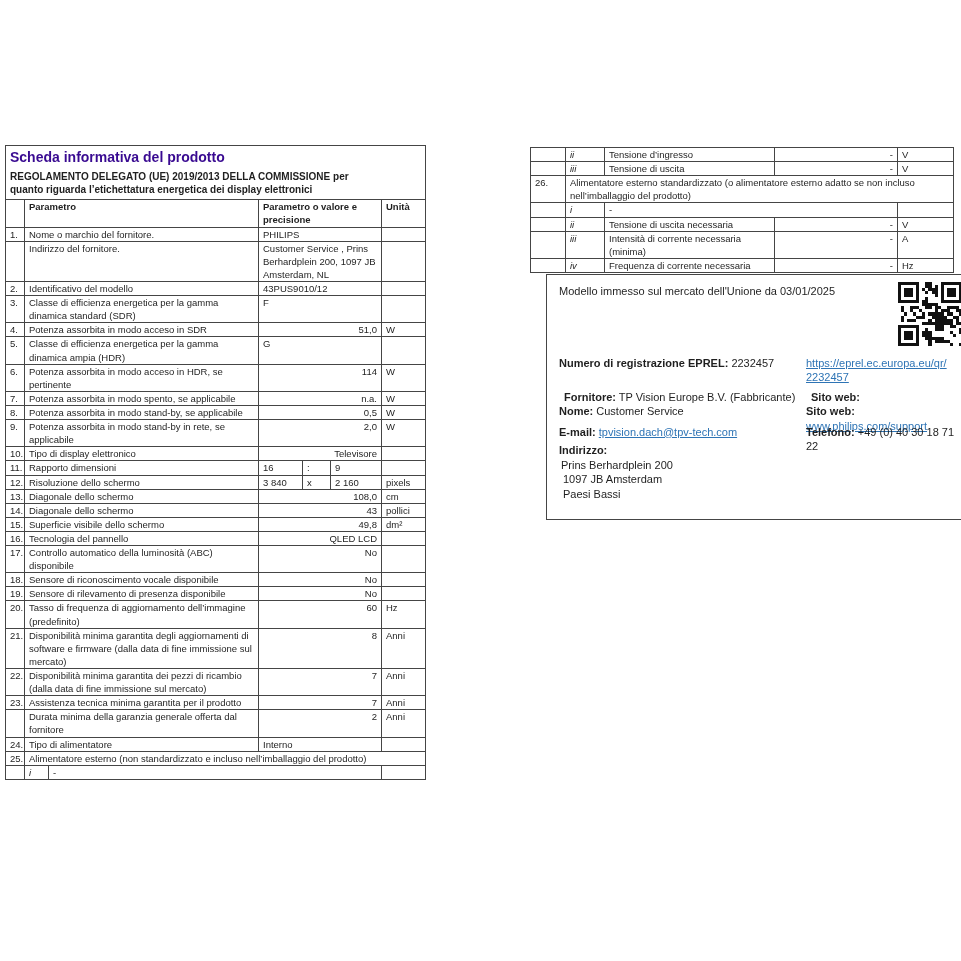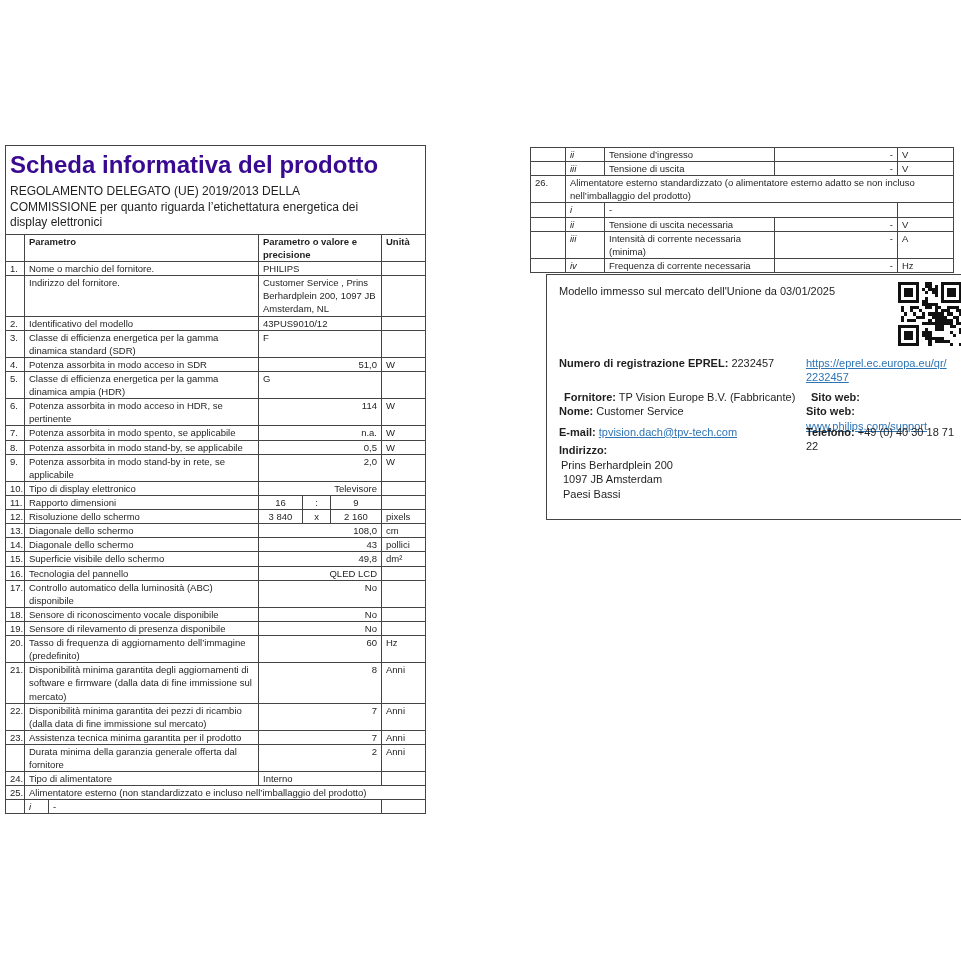--- a/index.html
+++ b/index.html
@@ -9,30 +9,30 @@
     -webkit-font-smoothing:antialiased;
   }
   .panel{position:absolute;}
   table.t{border-collapse:collapse;table-layout:fixed;}
   table.t td{
     border:1px solid #454545;padding:0 4px;vertical-align:top;
     font-size:9.5px;line-height:1.38;overflow:hidden;
   }
   td.titlecell{padding:4px 7px 4px 7px;}
   .doc-title{
-    font-size:24px;font-weight:bold;color:#390a91;
+    font-size:14px;font-weight:bold;color:#390a91;
     margin:2px 0 3px 0;letter-spacing:0;
   }
-  .doc-subtitle{font-size:12px;line-height:1.3;max-width:374px;margin:0 0 3px 0;}
+  .doc-subtitle{font-size:10px;line-height:1.3;max-width:374px;margin:0 0 3px 0;font-weight:bold;}
   .bold{font-weight:bold;}
   .it{font-style:italic;}
   .num{padding-left:5px;}
   .val-l{text-align:left;}
   .val-r{text-align:right;}
-  .val-c{text-align:center;padding:0 1px;}
+  .val-c{text-align:left;padding:0 1px;}
   
   .info-box{
     position:absolute;left:546px;top:274px;width:422px;height:244px;
     border:1px solid #454545;font-size:11px;line-height:1.32;
   }
   .ib-row{position:relative;margin:0 12px;}
   .ib-right{position:absolute;left:247px;top:0;}
   .ib-label{font-weight:bold;}
   a.lnk{color:#2e74b5;text-decoration:underline;}
   .eprel-link{display:inline-block;width:142px;word-break:break-all;line-height:1.35;}

